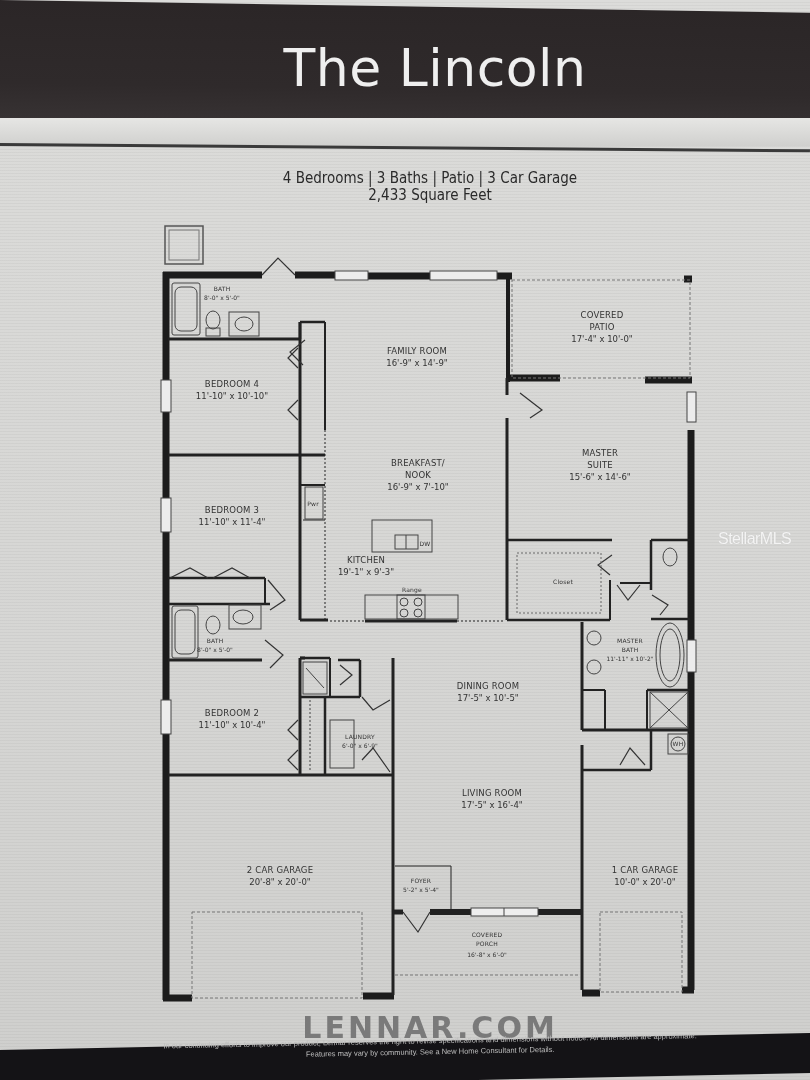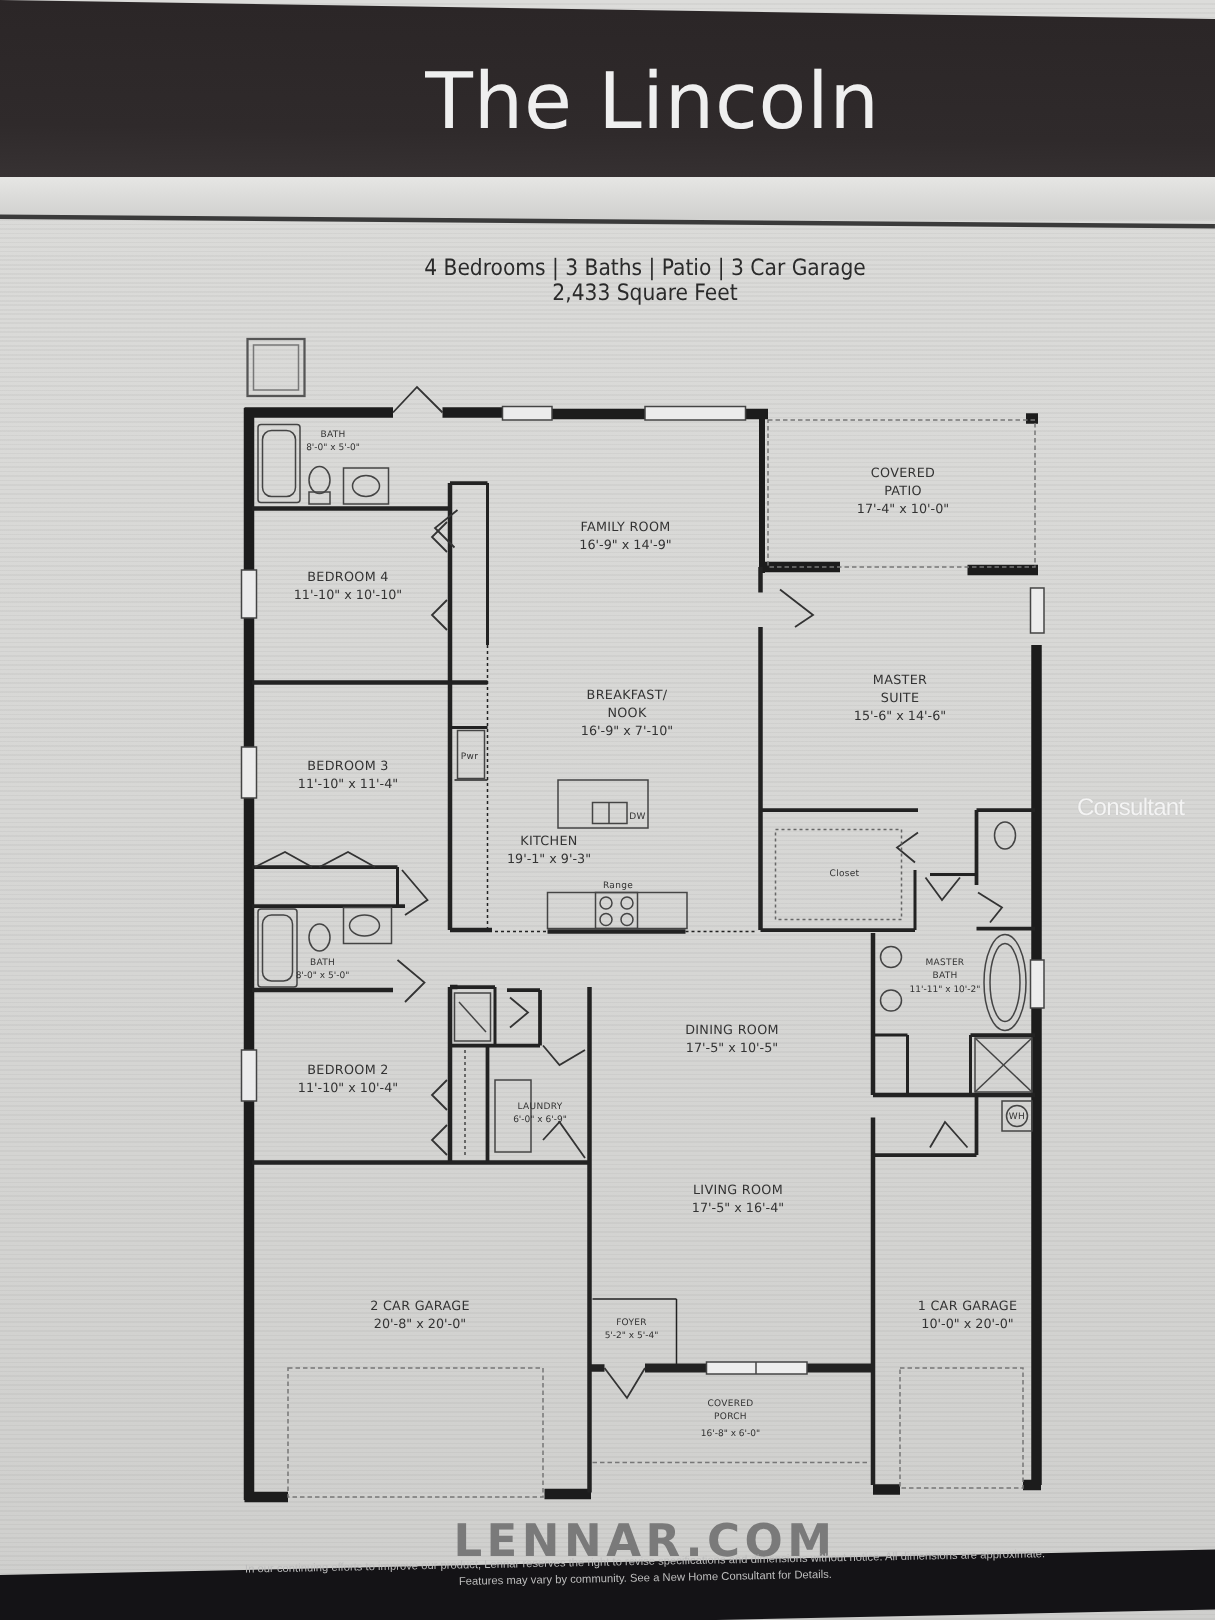--- a/index.html
+++ b/index.html
@@ -335,21 +335,21 @@
     <text class="room-dim" x="645" y="885">10'-0" x 20'-0"</text>
 
     <text class="room-label tiny" x="487" y="937">COVERED</text>
     <text class="room-label tiny" x="487" y="946">PORCH</text>
     <text class="room-dim tiny" x="487" y="957">16'-8" x 6'-0"</text>
 
     <text class="room-label tiny" x="678" y="746">WH</text>
   </g>
 </svg>
 
-<div class="watermark">Consultant</div>
+<div class="watermark">StellarMLS</div>
 
 <div class="brand">LENNAR.COM</div>
 
 <div class="footer"></div>
 <div class="footer-text">
   <div>In our continuing efforts to improve our product, Lennar reserves the right to revise specifications and dimensions without notice. All dimensions are approximate.</div>
   <div>Features may vary by community. See a New Home Consultant for Details.</div>
 </div>
 
 </body></html>

